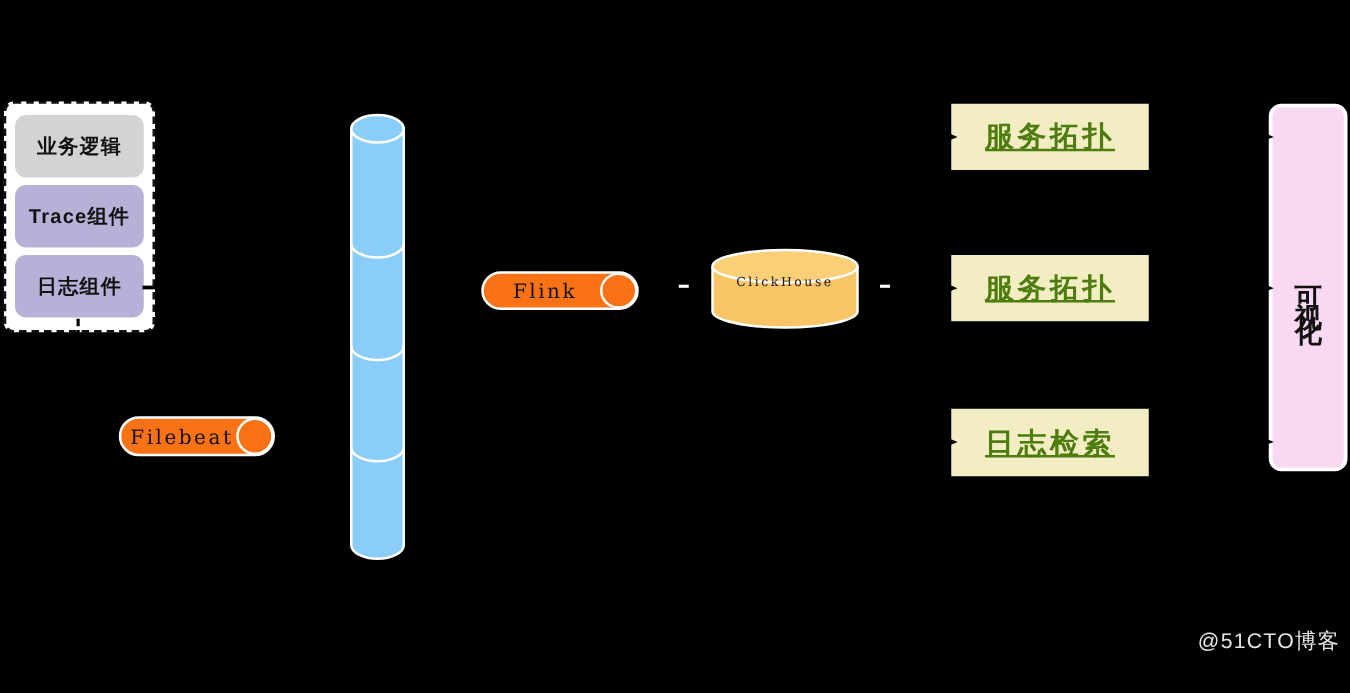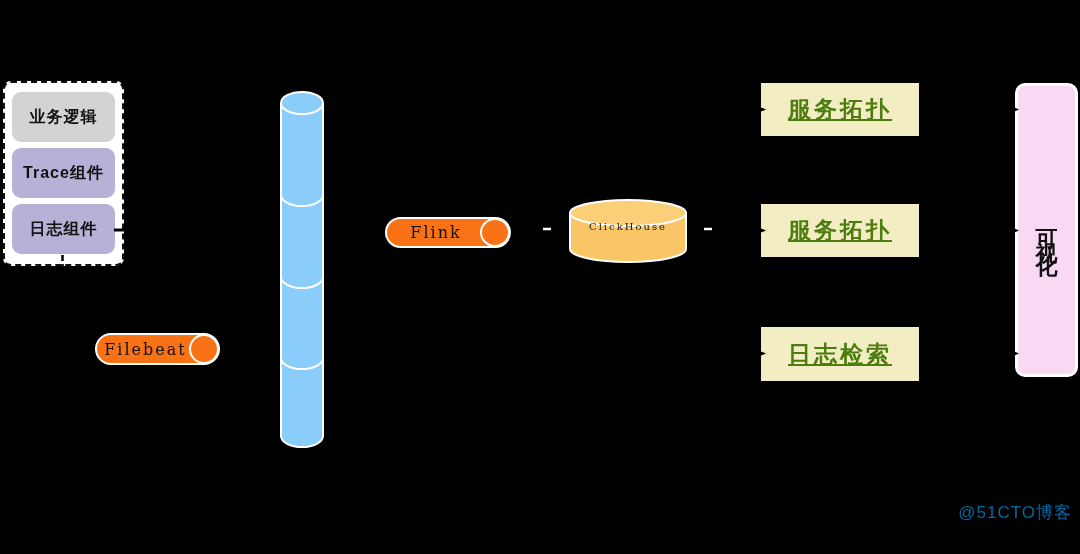--- a/index.html
+++ b/index.html
@@ -33,21 +33,21 @@
   .viz-box{left:1015px;top:83px;width:63px;height:294px;background:#F9D8F3;
            border:3px solid #fff;border-radius:10px;
            display:flex;align-items:center;justify-content:center;}
   .viz-label{writing-mode:vertical-rl;text-orientation:upright;
              font-weight:700;font-size:22px;color:#111;letter-spacing:13px;}
 
   .ch-label{left:570px;top:221px;width:116px;text-align:center;
             font-family:"DejaVu Serif",serif;font-size:10px;letter-spacing:2px;
             color:#1a1a1a;}
 
-  .watermark{right:8px;top:501px;font-size:17px;color:#0369a1;letter-spacing:1px;}
+  .watermark{right:8px;top:501px;font-size:17px;color:#e5e5e5;letter-spacing:1px;}
 
   svg.layer{position:absolute;left:0;top:0;}
   .z1{z-index:1}.z2{z-index:2}.z3{z-index:3}.z4{z-index:4}
 </style>
 </head>
 <body>
 
 <div class="canvas">
 
   <svg class="layer z1" width="1080" height="554">

